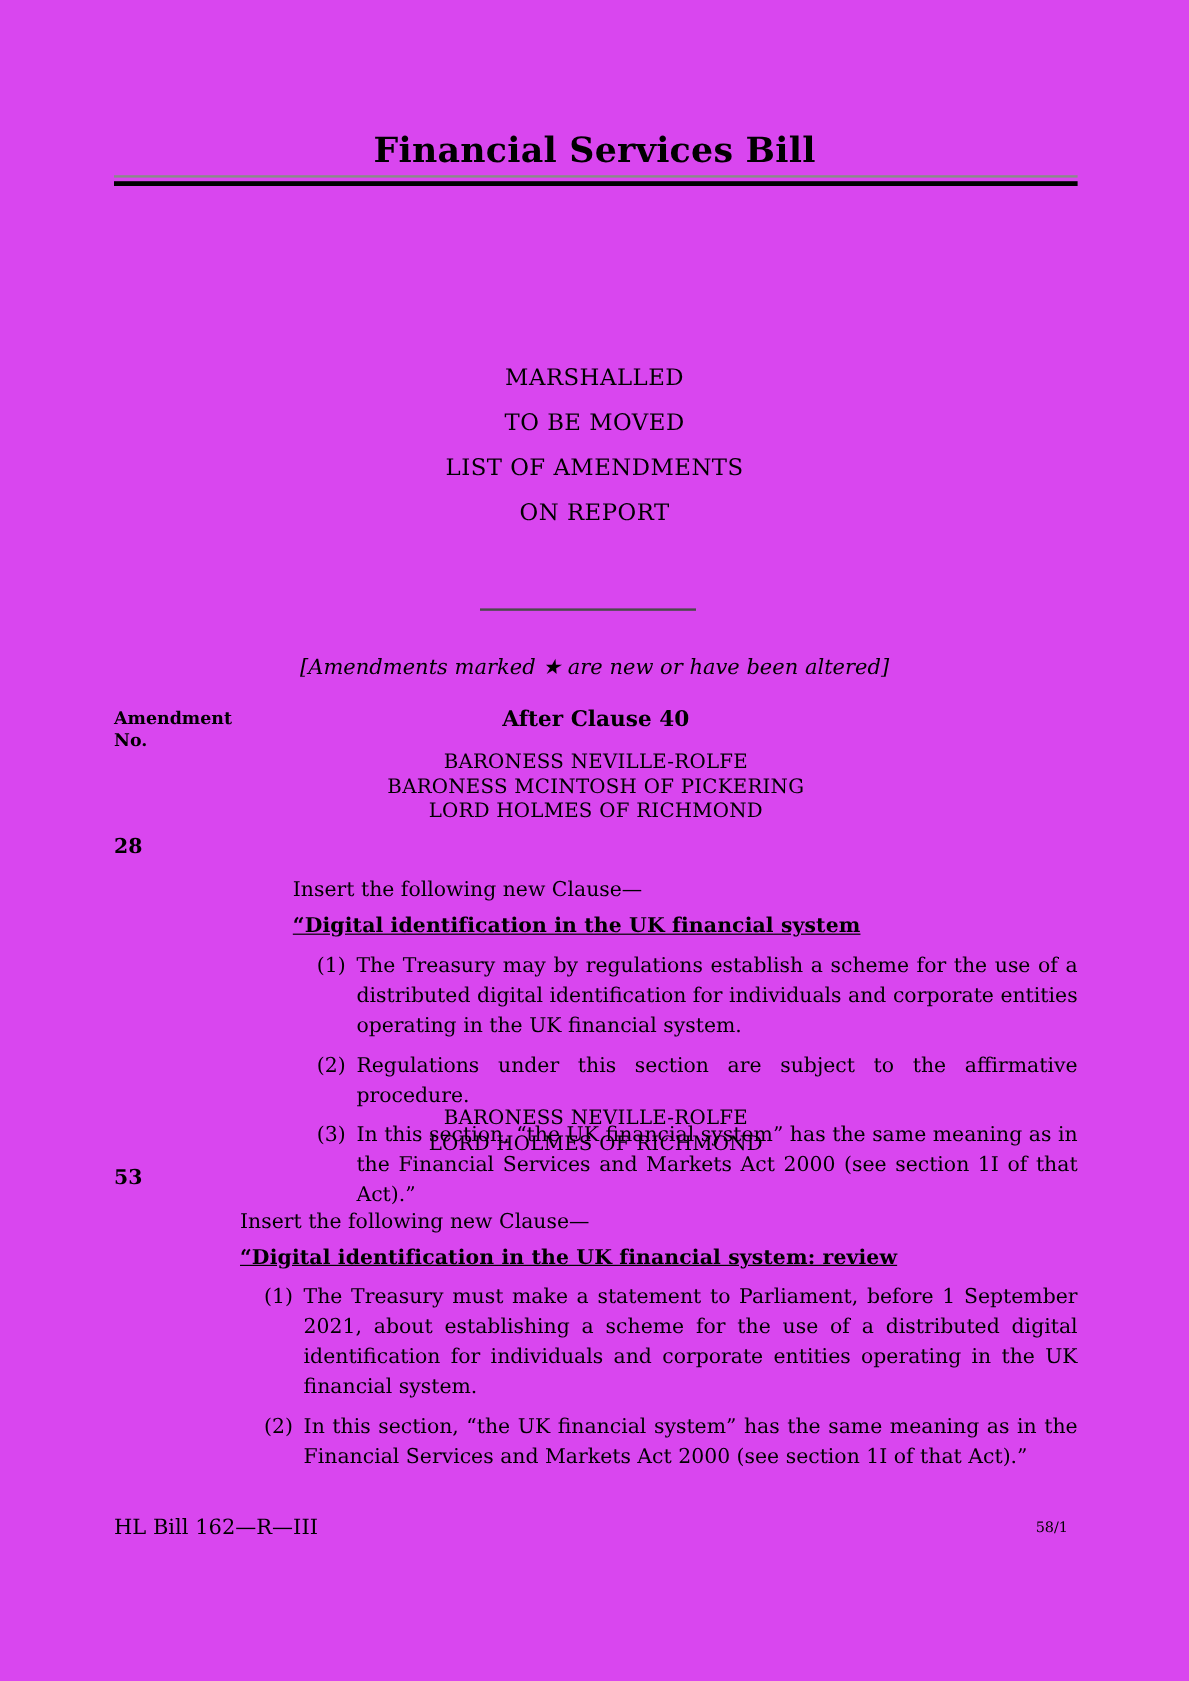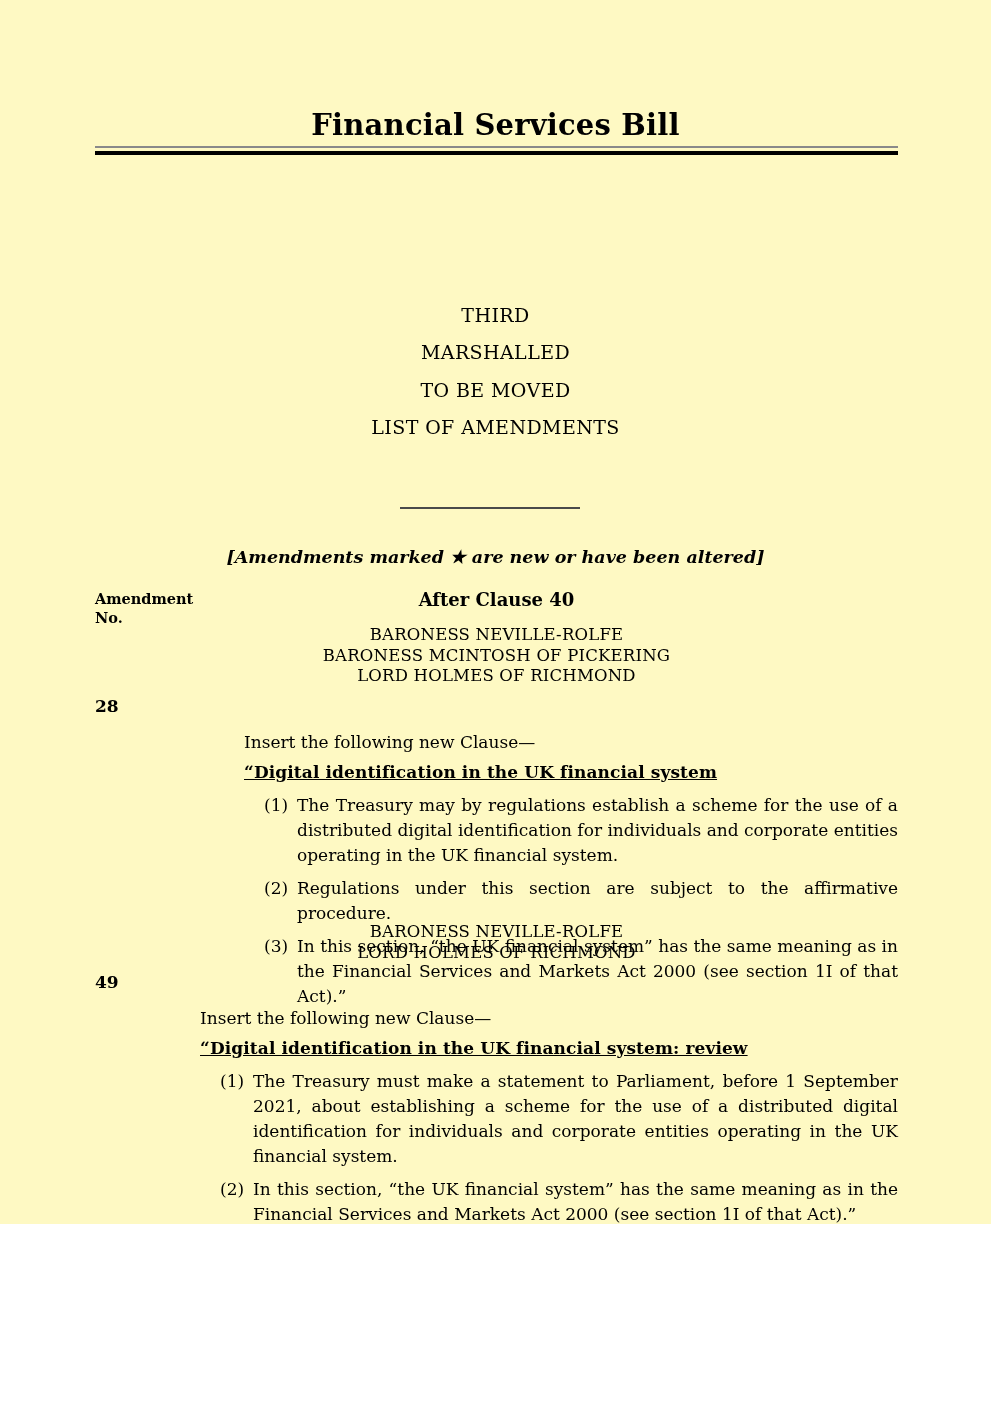--- a/index.html
+++ b/index.html
@@ -1,19 +1,19 @@
 <!DOCTYPE html>
 <html><head>
 <meta charset="utf-8">
 <style>
   html,body{margin:0;padding:0;background:#fff;}
   .page{
     position:relative;
-    width:991px;height:1224px;
-    background:#fef9c3;
+    width:991px;height:1401px;
+    background:#d946ef;
     font-family:"DejaVu Serif","Liberation Serif",serif;
     color:#000;
     overflow:hidden;
   }
   .doc-title{
     position:absolute;top:108px;left:0;width:991px;
     text-align:center;font-size:29px;font-weight:bold;line-height:34px;
     letter-spacing:0.2px;
   }
   .rule-thin{
@@ -28,21 +28,21 @@
     position:absolute;top:297px;left:0;width:991px;
     text-align:center;font-size:19px;line-height:37.3px;
     letter-spacing:0.4px;
   }
   .cover-rule{
     position:absolute;top:507px;left:400px;width:180px;height:0;
     border-top:2px solid #4a4a4a;
   }
   .marked-note{
     position:absolute;top:545px;left:0;width:991px;
-    text-align:center;font-style:italic;font-size:17.5px;line-height:24px;font-weight:bold;
+    text-align:center;font-style:italic;font-size:17.5px;line-height:24px;
   }
   .margin-label{
     position:absolute;top:589px;left:95px;
     font-weight:bold;font-size:14.5px;line-height:19px;
   }
   .crossheading{
     position:absolute;top:588px;left:95px;width:803px;
     text-align:center;font-weight:bold;font-size:18px;line-height:24px;
   }
   .sponsors{
@@ -89,24 +89,24 @@
 </head>
 <body>
 
 <div class="page">
 
   <div class="doc-title">Financial Services Bill</div>
   <div class="rule-thin"></div>
   <div class="rule-thick"></div>
 
   <div class="cover">
-    <div>THIRD</div>
     <div>MARSHALLED</div>
     <div>TO BE MOVED</div>
     <div>LIST OF AMENDMENTS</div>
+    <div>ON REPORT</div>
   </div>
 
   <div class="cover-rule"></div>
 
   <div class="marked-note">[Amendments marked ★ are new or have been altered]</div>
 
   <div class="margin-label">
     <div>Amendment</div>
     <div>No.</div>
   </div>
@@ -138,21 +138,21 @@
       </div>
     </div>
   </div>
 
   <div class="sponsors" id="sponsors-2">
     <div>BARONESS NEVILLE-ROLFE</div>
     <div>LORD HOLMES OF RICHMOND</div>
   </div>
 
   <div class="amendment" id="amendment-29">
-    <div class="num">49</div>
+    <div class="num">53</div>
     <div class="body">
       <div class="instruction">Insert the following new Clause—</div>
       <div class="clause-title">“Digital identification in the UK financial system: review</div>
       <div class="subsection">
         <div class="ss-num">(1)</div>
         <div class="ss-text">The Treasury must make a statement to Parliament, before 1 September 2021, about establishing a scheme for the use of a distributed digital identification for individuals and corporate entities operating in the UK financial system.</div>
       </div>
       <div class="subsection">
         <div class="ss-num">(2)</div>
         <div class="ss-text">In this section, “the UK financial system” has the same meaning as in the Financial Services and Markets Act 2000 (see section 1I of that Act).”</div>

